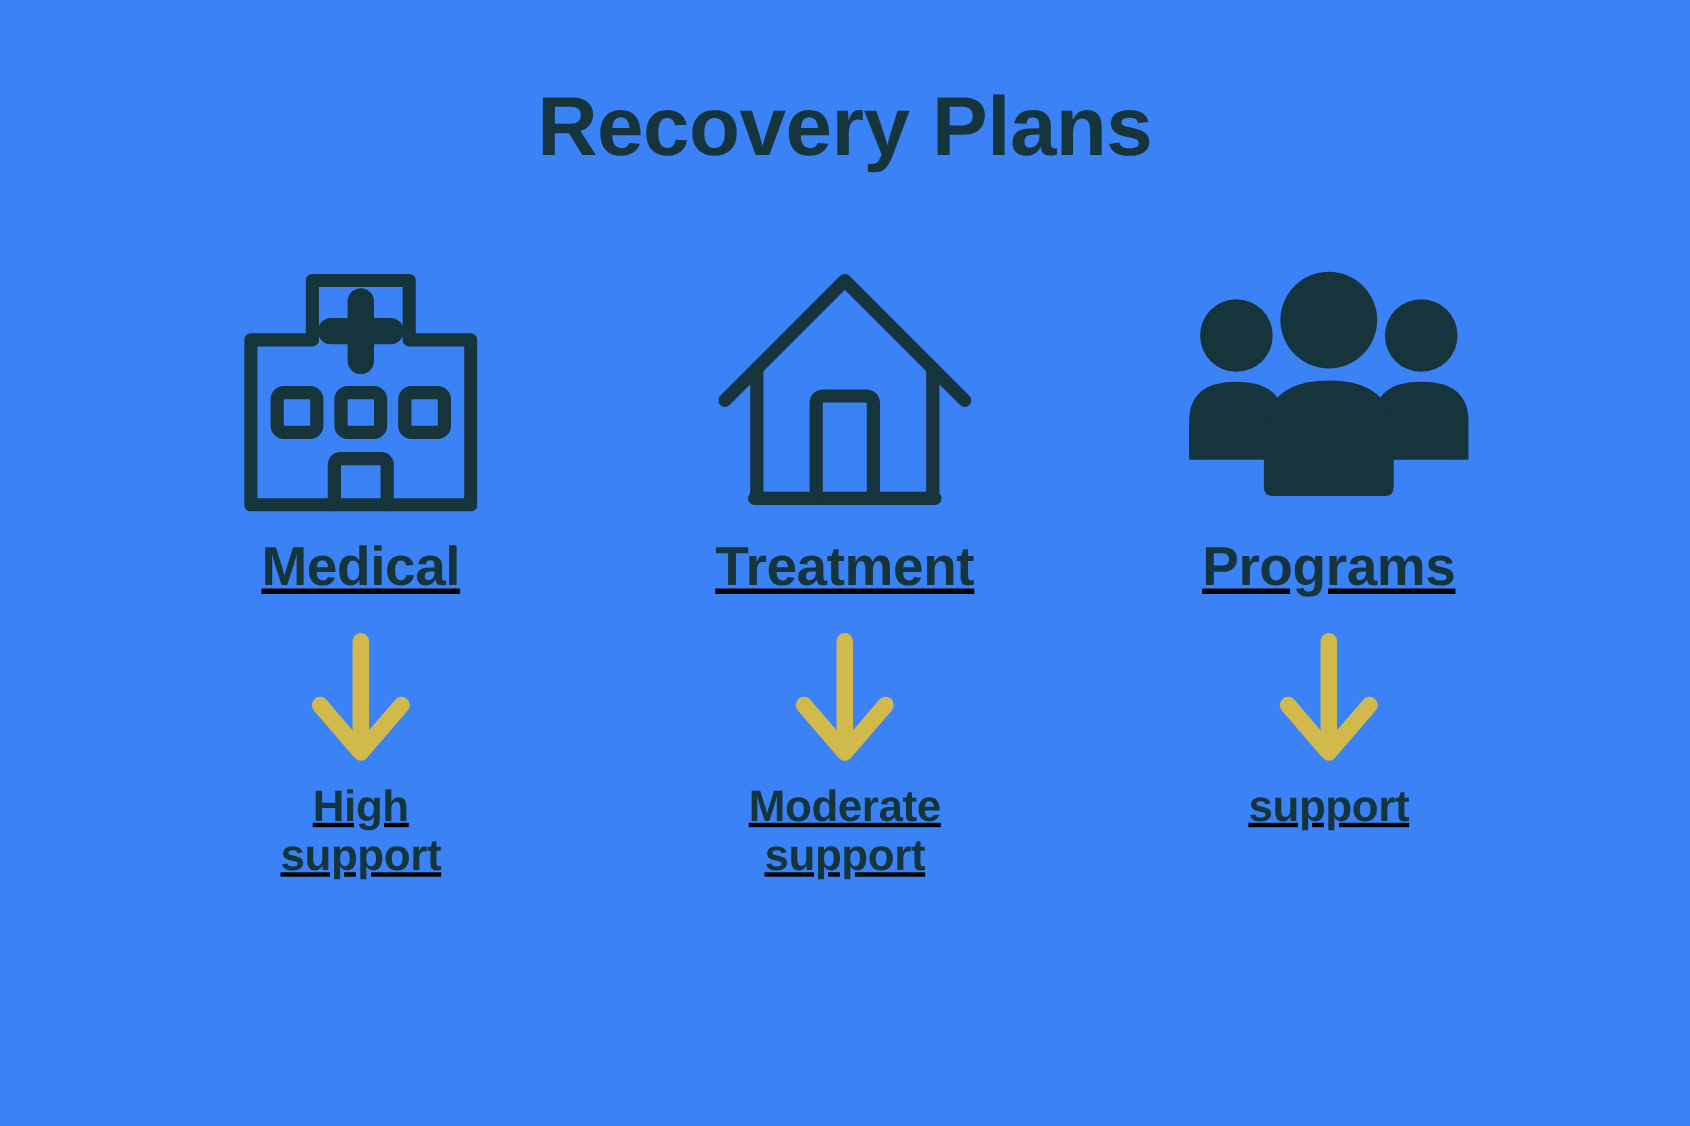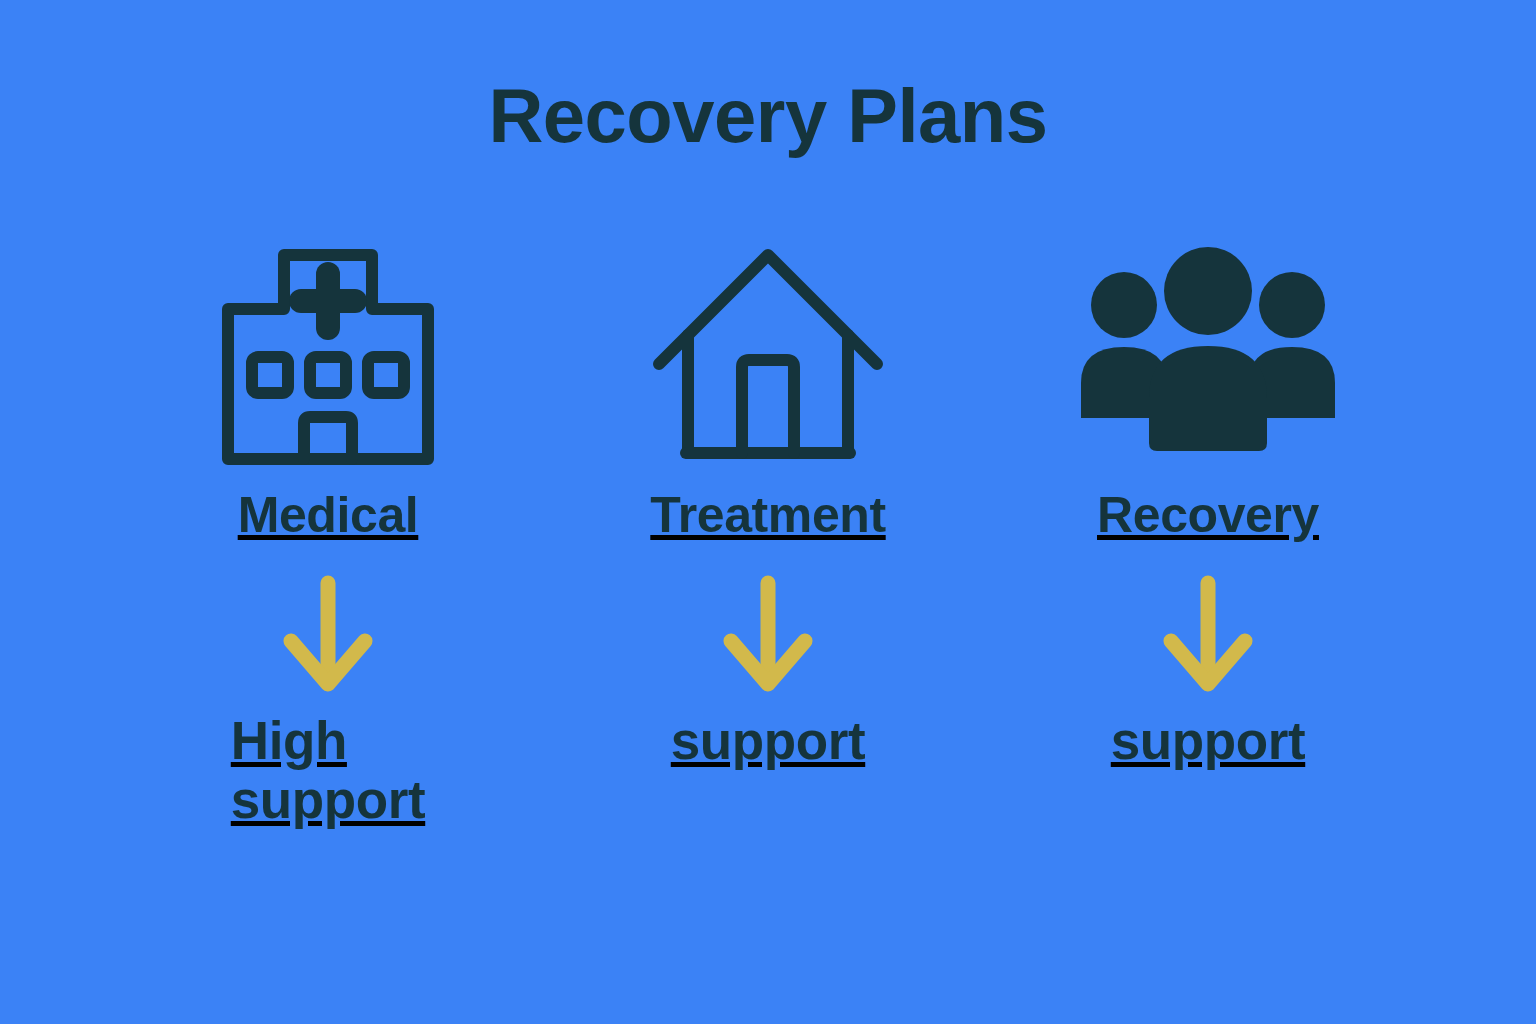--- a/index.html
+++ b/index.html
@@ -74,22 +74,22 @@
   }
   .arrow-wrap {
     margin-top: 30px;
     height: 122px;
     display: flex;
     align-items: center;
     justify-content: center;
   }
   .support-label {
     margin-top: 16px;
-    text-align: left;
-    font-size: 53px;
+    text-align: center;
+    font-size: 40px;
     font-weight: 700;
     color: #15343c;
     line-height: 1.12;
     letter-spacing: -0.4px;
   }
   .support-label .line {
     display: block;
     white-space: nowrap;
   }
 </style>
@@ -151,40 +151,41 @@
       <div class="plan-label">
         <span class="line">Treatment</span>
       </div>
       <div class="arrow-wrap">
         <svg width="94" height="118" viewBox="0 0 94 118" fill="none" stroke="#d2b94b" stroke-width="15" stroke-linecap="round" stroke-linejoin="round">
           <path d="M47 8 L47 108"></path>
           <path d="M10 66 L47 109 L84 66"></path>
         </svg>
       </div>
       <div class="support-label">
+        <span class="line">Moderate</span>
         <span class="line">support</span>
       </div>
     </div>
 
     <div class="column">
       <div class="icon-wrap">
         <svg width="258" height="222" viewBox="0 0 258 222" fill="#15343c">
 
           <circle cx="45" cy="62" r="33"></circle>
           <path d="M2 175 L2 140 Q2 104 45 104 Q88 104 88 140 L88 175 Z"></path>
 
           <circle cx="213" cy="62" r="33"></circle>
           <path d="M170 175 L170 140 Q170 104 213 104 Q256 104 256 140 L256 175 Z"></path>
 
           <circle cx="129" cy="48" r="44"></circle>
           <path d="M70 200 L70 155 Q70 103 129 103 Q188 103 188 155 L188 200 Q188 208 180 208 L78 208 Q70 208 70 200 Z"></path>
         </svg>
       </div>
       <div class="plan-label">
-        <span class="line">Recovery</span>
+        <span class="line">Programs</span>
       </div>
       <div class="arrow-wrap">
         <svg width="94" height="118" viewBox="0 0 94 118" fill="none" stroke="#d2b94b" stroke-width="15" stroke-linecap="round" stroke-linejoin="round">
           <path d="M47 8 L47 108"></path>
           <path d="M10 66 L47 109 L84 66"></path>
         </svg>
       </div>
       <div class="support-label">
         <span class="line">support</span>
       </div>

